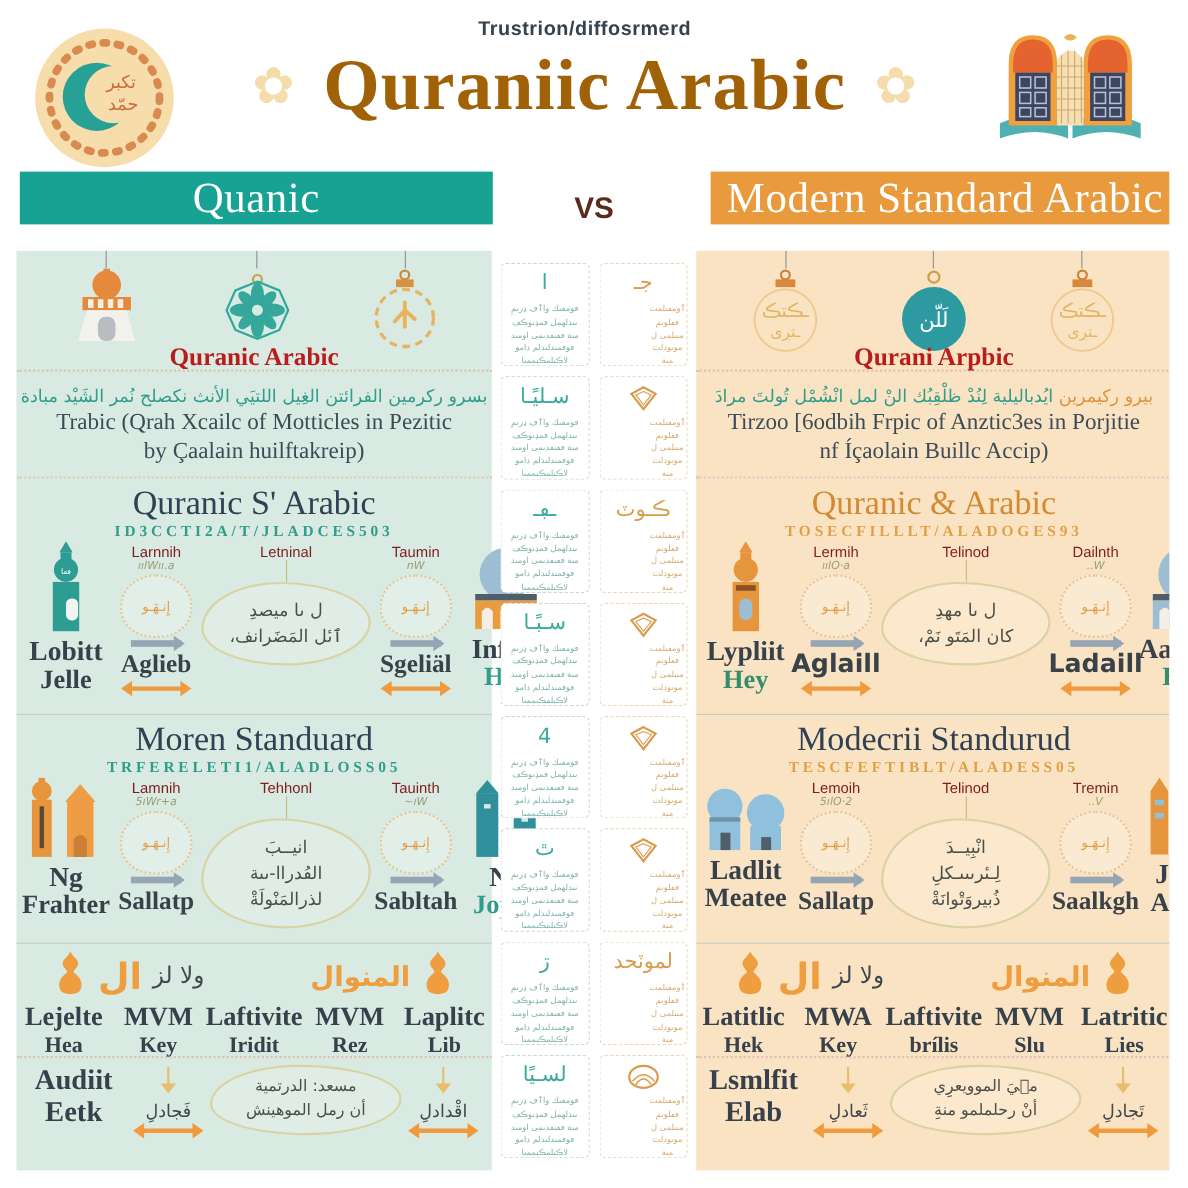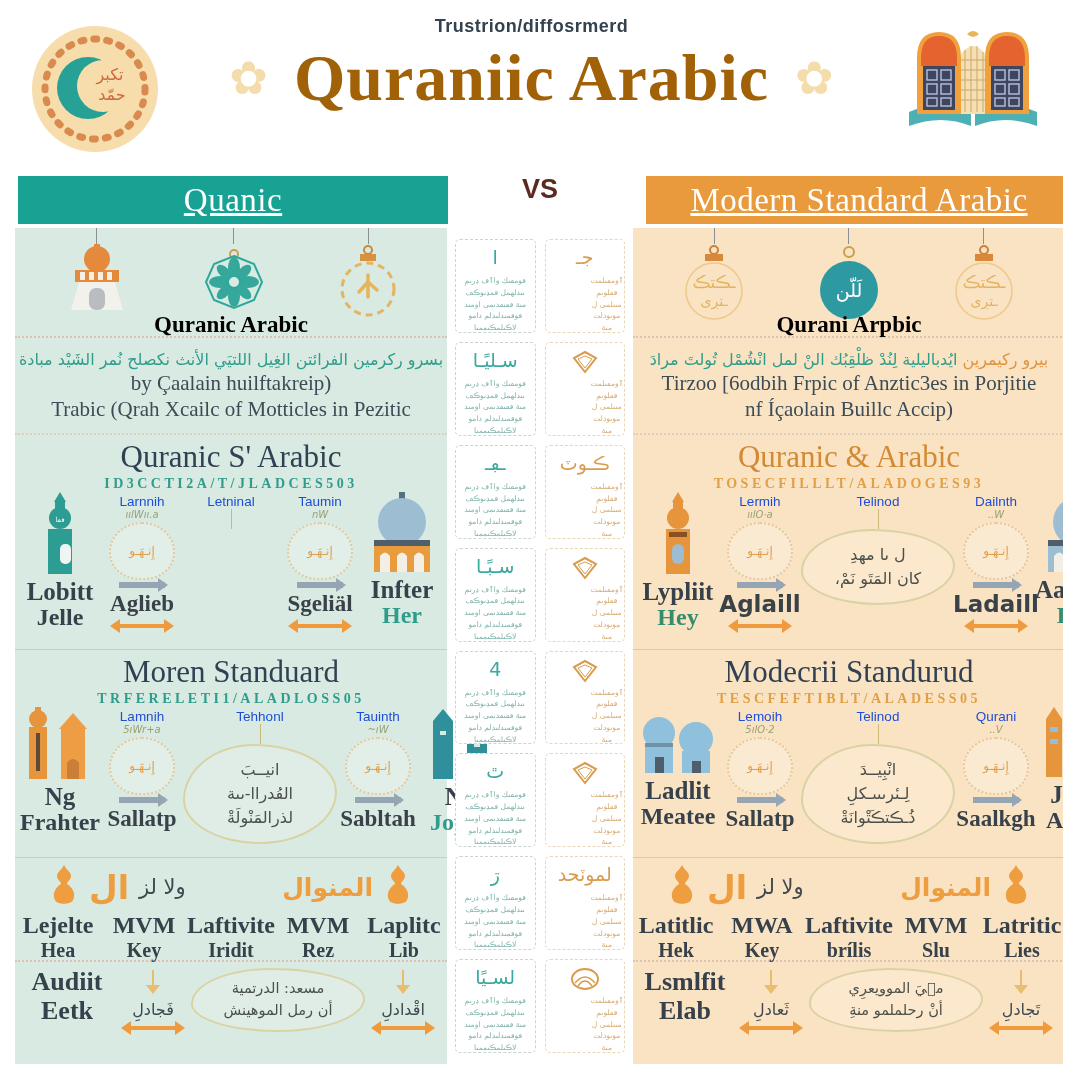--- a/index.html
+++ b/index.html
@@ -7,59 +7,59 @@
         font-family:"Liberation Serif",serif;}
   
   .kicker{position:absolute;top:16px;left:0;width:100%;text-align:center;
           font-family:"Liberation Sans",sans-serif;font-weight:bold;font-size:18px;color:#33424e;letter-spacing:.5px;}
   .titlerow{position:absolute;top:40px;left:0;width:100%;display:flex;align-items:center;justify-content:center;gap:26px;}
   .flower{font-family:"DejaVu Sans",sans-serif;font-size:46px;color:#f4dcab;line-height:1;}
   .bigtitle{font-size:66px;font-weight:bold;color:#a16207;letter-spacing:1px;}
   .logo{position:absolute;top:22px;left:28px;}
   .bookicon{position:absolute;top:14px;right:14px;}
   
-  .banner{position:absolute;top:176px;height:48px;display:flex;align-items:center;justify-content:center;
-          color:#fff;font-size:33px;letter-spacing:.5px;text-decoration:underline;}
+  .banner{position:absolute;top:156px;height:48px;display:flex;align-items:center;justify-content:center;
+          color:#fff;font-size:39px;letter-spacing:.5px;}
   .banner.l{left:18px;width:430px;background:#17a294;}
   .banner.r{left:646px;width:426px;background:#e99a3d;}
   .vs{position:absolute;top:174px;left:519px;width:42px;text-align:center;font-family:"Liberation Sans",sans-serif;
       font-weight:900;font-size:27px;color:#5c2b20;
       text-shadow:-2px -2px 0 #fff,2px -2px 0 #fff,-2px 2px 0 #fff,2px 2px 0 #fff,0 2px 0 #fff,0 -2px 0 #fff;}
   
   .panel{position:absolute;top:228px;width:432px;height:836px;display:flex;flex-direction:column;box-sizing:border-box;}
   .panel.left{left:15px;background:#d8eae1;}
   .panel.right{left:633px;background:#fae3c3;}
   .sec{box-sizing:border-box;width:100%;}
   .s0{height:110px;border-bottom:2px dotted #dcc3b6;display:flex;flex-direction:column;}
   .sIntro{height:97px;border-bottom:2px dotted #e0cdbf;display:flex;flex-direction:column;justify-content:center;gap:2px;}
   .sA{height:215px;border-bottom:1px solid #c6cdc7;}
   .sB{height:208px;border-bottom:1px solid #c6cdc7;}
   .sC{height:104px;border-bottom:2px dotted #dcc3b6;}
   .sD{height:102px;}
   
   .ornrow{display:flex;justify-content:space-around;align-items:flex-start;height:82px;padding:0 14px;}
   .orn{display:flex;flex-direction:column;align-items:center;}
   .hl{width:1px;height:16px;background:#8a8f94;margin:0 auto;}
-  .pcap{text-align:center;font-size:23px;font-weight:bold;color:#000000;margin-top:2px;}
+  .pcap{text-align:center;font-size:23px;font-weight:bold;color:#b91c1c;margin-top:2px;}
   
   .introAr{text-align:center;font-family:"DejaVu Sans",sans-serif;font-size:16px;color:#2f9c8c;direction:rtl;}
   .introAr .org{color:#e09440;}
   .cap{text-align:center;font-size:21px;color:#3c4c57;line-height:1.15;}
   
   .sttl{text-align:center;font-size:31px;color:#2f4152;margin-top:4px;}
   .ssub{text-align:center;font-family:"Liberation Serif",serif;font-weight:bold;font-size:14px;
         letter-spacing:3.5px;color:#2f9c8c;margin-top:1px;}
   .panel.right .sA .sttl{color:#d28a33;}
   .panel.right .ssub{color:#e0a048;}
   
   .grid5{display:grid;grid-template-columns:82px 82px 1fr 82px 82px;padding:0 4px;align-items:start;}
   .colA{display:flex;flex-direction:column;align-items:center;}
   .colB{display:flex;flex-direction:column;align-items:center;}
   .colC{display:flex;flex-direction:column;align-items:center;}
-  .lbl{font-family:"Liberation Sans",sans-serif;font-size:13.5px;color:#1d4ed8;margin-top:2px;}
+  .lbl{font-family:"Liberation Sans",sans-serif;font-size:13.5px;color:#7f1d1d;margin-top:2px;}
   .lbls{font-family:"DejaVu Sans",sans-serif;font-size:10px;color:#98a077;font-style:italic;height:13px;}
   .thinline{width:1px;height:20px;background:#c9b97a;}
   .nm1{font-size:25px;font-weight:bold;color:#37414b;line-height:1.08;}
   .nm2{font-size:24px;font-weight:bold;color:#37414b;line-height:1.08;}
   .tealtxt{color:#2f9c8c;} .greentxt{color:#338d6e;}
   .bub{width:62px;height:54px;border:2px dotted #e7c79b;border-radius:50% 50% 46% 46%;
        display:flex;align-items:center;justify-content:center;background:rgba(255,255,255,.25);}
   .bub .ar{font-family:"DejaVu Sans",sans-serif;font-size:12px;color:#e0a04c;}
   .garr{position:relative;width:46px;height:6px;background:#96a5b4;margin-top:2px;}
   .garr::after{content:"";position:absolute;right:-10px;top:-4px;border:7px solid transparent;border-left:10px solid #96a5b4;}
@@ -211,22 +211,22 @@
             <circle cx="33" cy="45" r="26" fill="none" stroke="#e4b45f" stroke-width="3" stroke-dasharray="7 5"></circle>
             <path d="M33 38 l0 -7 M33 38 l-9 10 M33 38 l9 8 M33 38 l0 15" stroke="#e8b45a" stroke-width="3.5" fill="none" stroke-linecap="round"></path>
           </svg>
         </div>
       </div>
       <div class="pcap">Quranic Arabic</div>
     </div>
 
     <div class="sec sIntro">
       <div class="introAr">بسرو ركرمين الفرائتن الغِيل اللتيَي الأنث نكصلح نُمر الشَيْد مبادة</div>
+      <div class="cap">Trabic (Qrah Xcailc of Motticles in Pezitic</div>
       <div class="cap">by Çaalain huilftakreip)</div>
-      <div class="cap">Trabic (Qrah Xcailc of Motticles in Pezitic</div>
     </div>
 
     <div class="sec sA">
       <div class="sttl">Quranic S' Arabic</div>
       <div class="ssub">ID3CCTI2A/T/JLADCES503</div>
       <div class="grid5">
         <div class="colA">
           <span>
             <svg width="58" height="82" viewBox="0 0 58 82">
               <polygon points="29,0 35,10 23,10" fill="#2d9d94"></polygon>
@@ -246,20 +246,24 @@
           <div class="bub">
               <span class="ar">إِنـهَـو</span>
             </div>
           <div class="garr"></div>
           <span class="und">Aglieb</span>
           <div class="dbl"></div>
         </div>
         <div class="colC">
           <span class="lbl">Letninal</span>
           <div class="thinline"></div>
+          <div class="blob">
+            <span class="ar">ل ٮا ميصدِ</span>
+            <span class="ar">ٱىٔل المَضَرانف،</span>
+          </div>
         </div>
         <div class="colB">
           <span class="lbl">Taumin</span>
           <span class="lbls">nW</span>
           <div class="bub">
               <span class="ar">إِنـهَـو</span>
             </div>
           <div class="garr"></div>
           <span class="und">Sgeliäl</span>
           <div class="dbl"></div>
@@ -712,25 +716,25 @@
             </div>
           <div class="garr"></div>
           <span class="und">Sallatp</span>
         </div>
         <div class="colC">
           <span class="lbl">Telinod</span>
           <div class="thinline"></div>
           <div class="blob">
             <span class="ar">انْبِيــدَ</span>
             <span class="ar">لِـىٔرٮٮىـكلِ</span>
-            <span class="ar">ذُـڪتڪَتْوانَةْ</span>
-          </div>
-        </div>
-        <div class="colB">
-          <span class="lbl">Qurani</span>
+            <span class="ar">ذُبيروَتْوانَةْ</span>
+          </div>
+        </div>
+        <div class="colB">
+          <span class="lbl">Tremin</span>
           <span class="lbls">..V</span>
           <div class="bub">
               <span class="ar">إِنـهَـو</span>
             </div>
           <div class="garr"></div>
           <span class="und">Saalkgh</span>
         </div>
         <div class="colA">
           <span>
             <svg width="80" height="70" viewBox="0 0 80 70">

